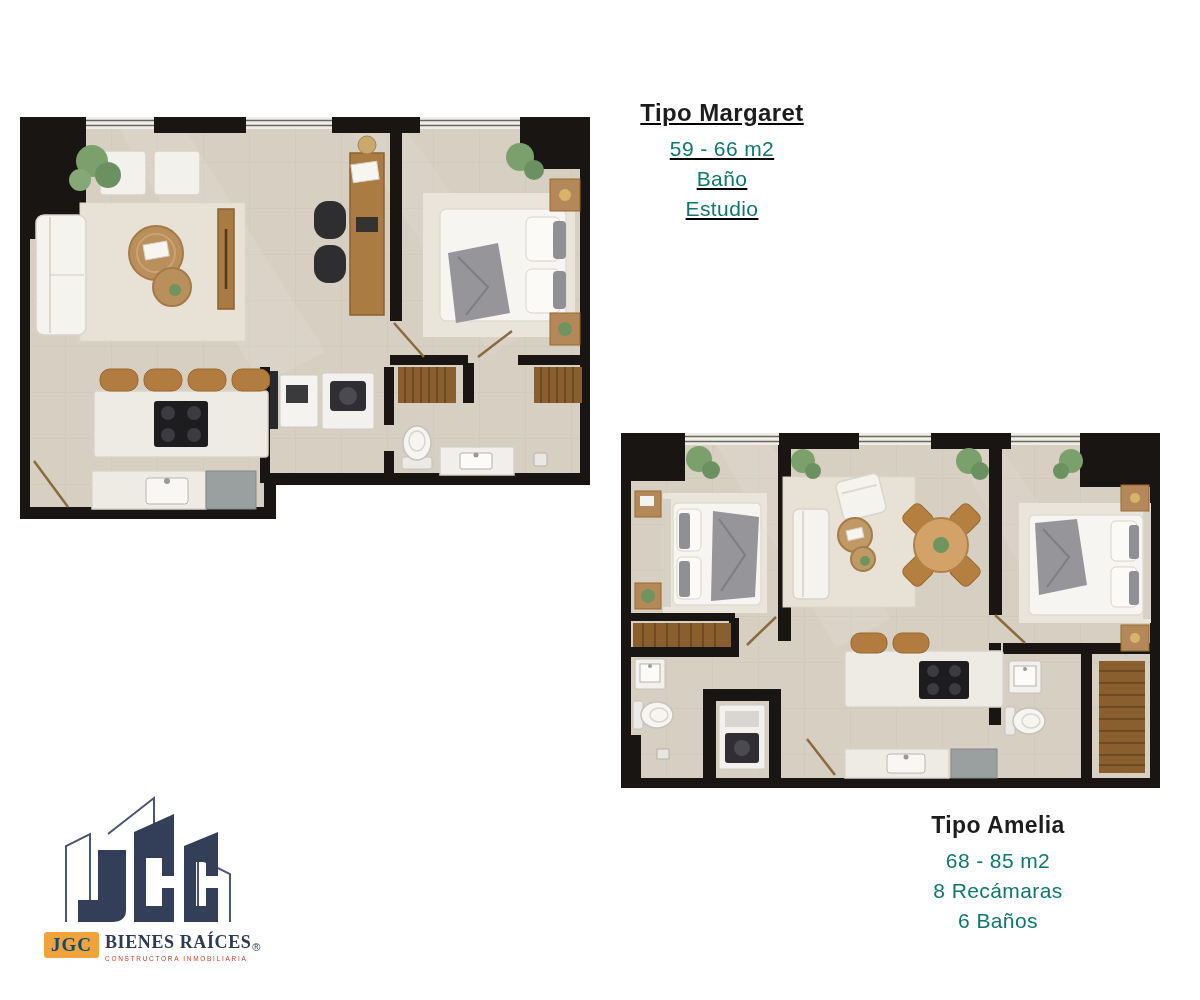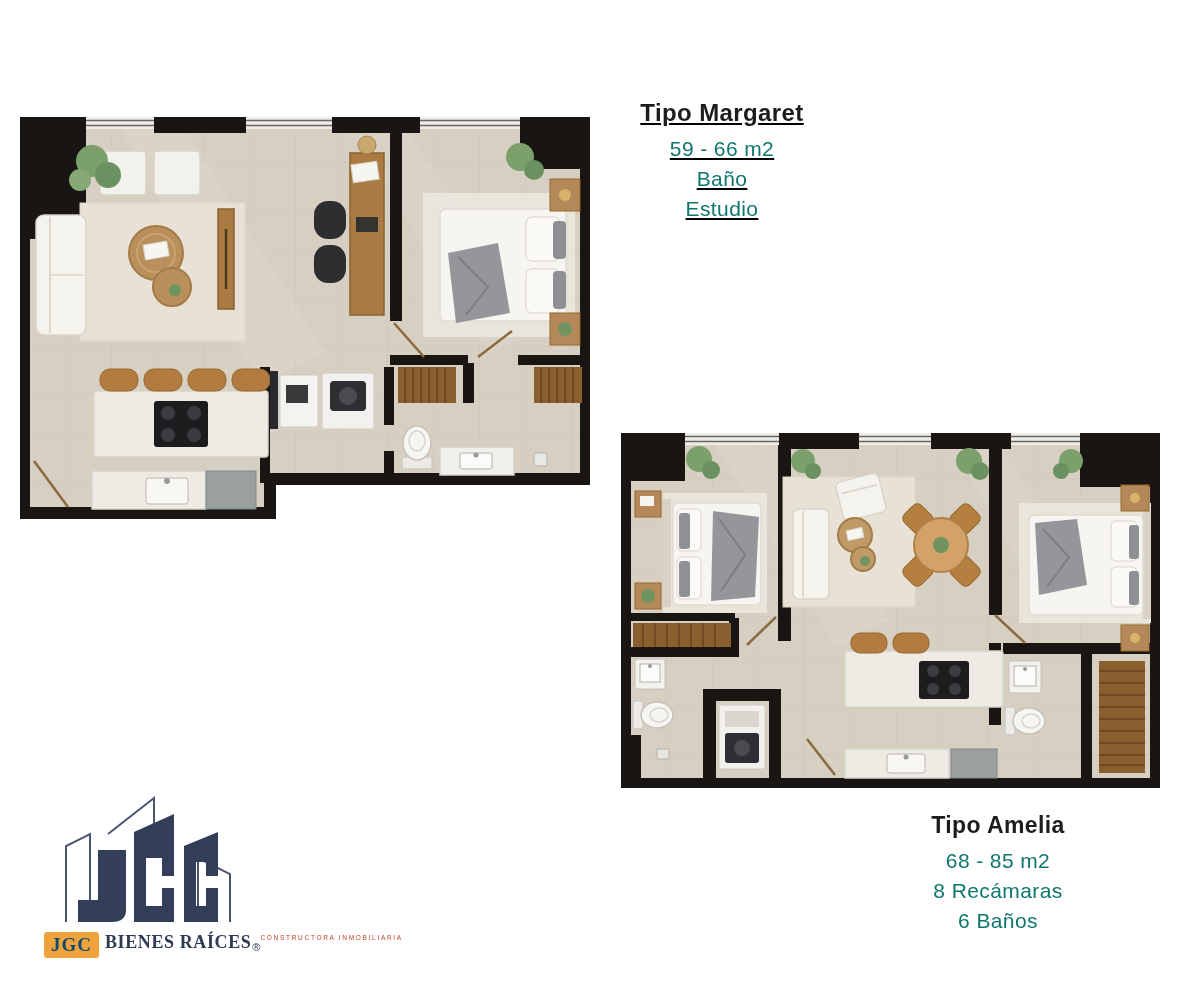--- a/index.html
+++ b/index.html
@@ -27,21 +27,21 @@
   }
   
   .logo{left:44px;top:792px;width:220px;}
   .logo-glyph{display:block;margin-left:6px;}
   .logo-banner{display:flex;align-items:flex-start;gap:6px;margin-top:2px;}
   .logo-box{
     background:#f0a23c;color:#0c4a6e;font-family:"Liberation Serif",serif;
     font-weight:bold;font-size:19px;line-height:22px;padding:2px 7px;
     border-radius:3px;letter-spacing:1px;
   }
-  .logo-text{display:flex;flex-direction:row;}
+  .logo-text{display:flex;flex-direction:column;}
   .logo-name-row{display:flex;align-items:flex-end;}
   .logo-name{
     color:#2f3a54;font-family:"Liberation Serif",serif;font-weight:bold;
     font-size:18px;line-height:21px;letter-spacing:.6px;white-space:nowrap;
   }
   .logo-reg{color:#2f3a54;font-size:11px;line-height:11px;margin-left:1px;}
   .logo-tagline{
     color:#c2402a;font-size:6.5px;letter-spacing:1.7px;margin-top:2px;
     white-space:nowrap;
   }

